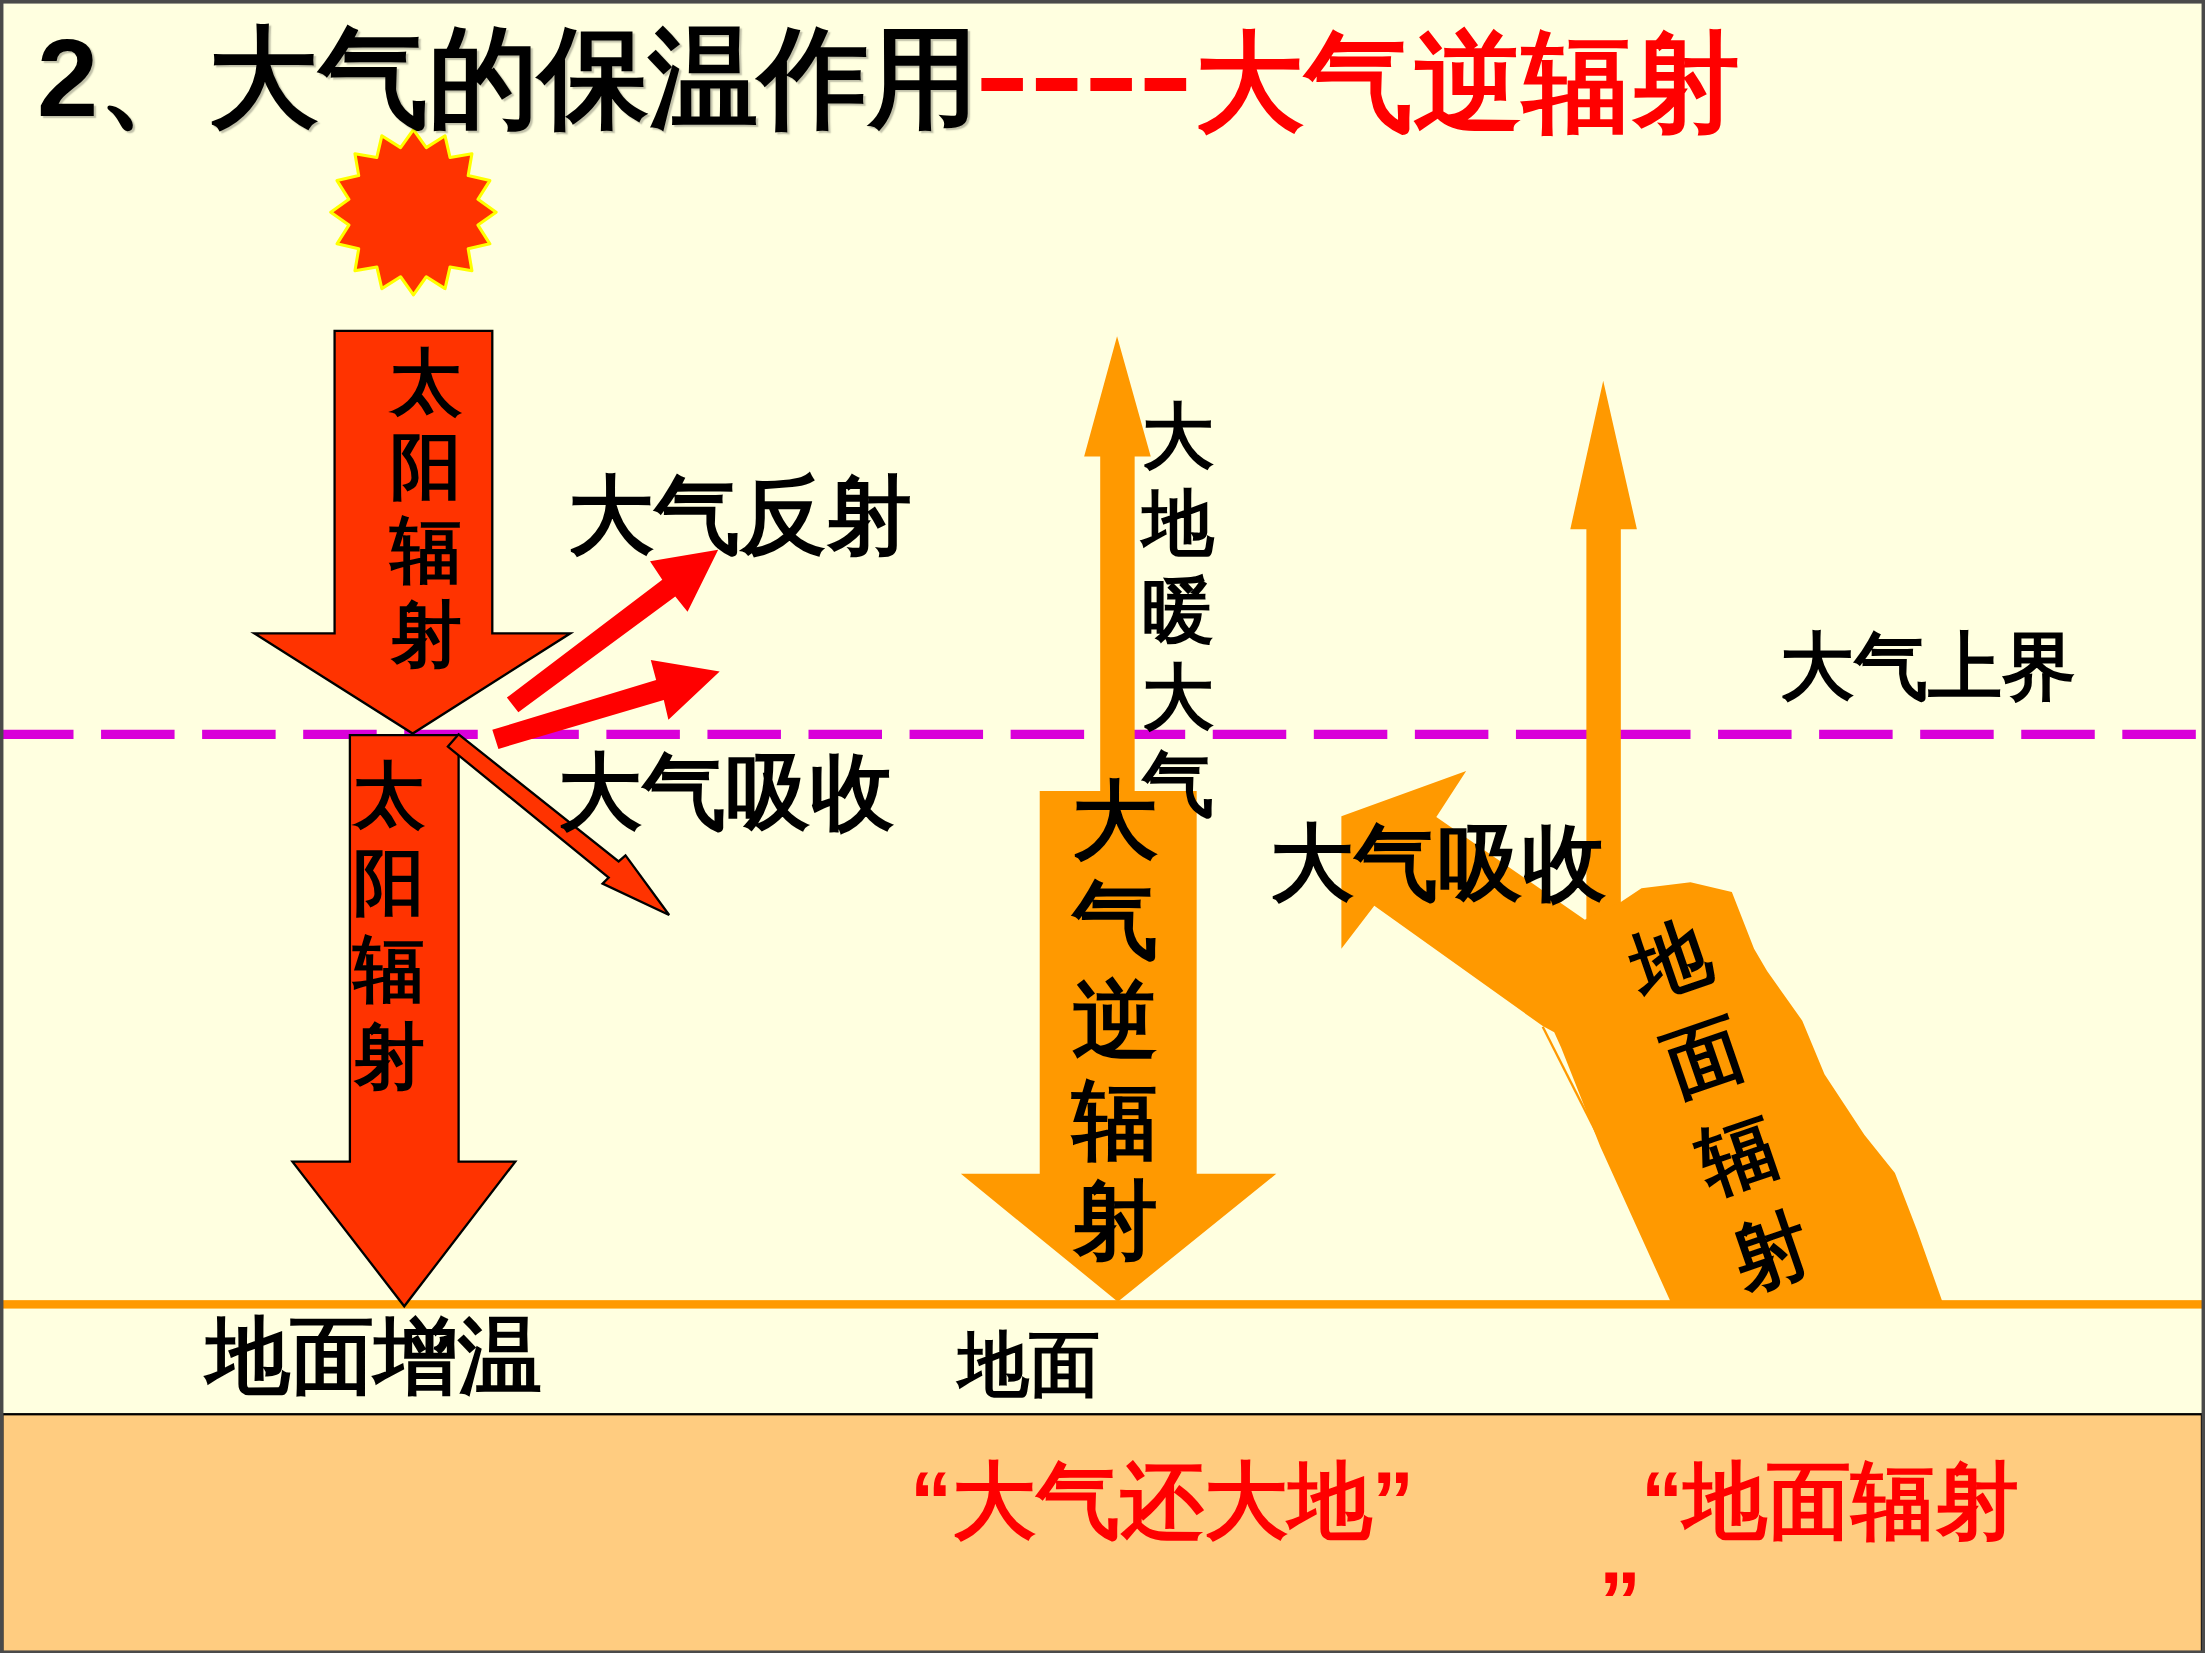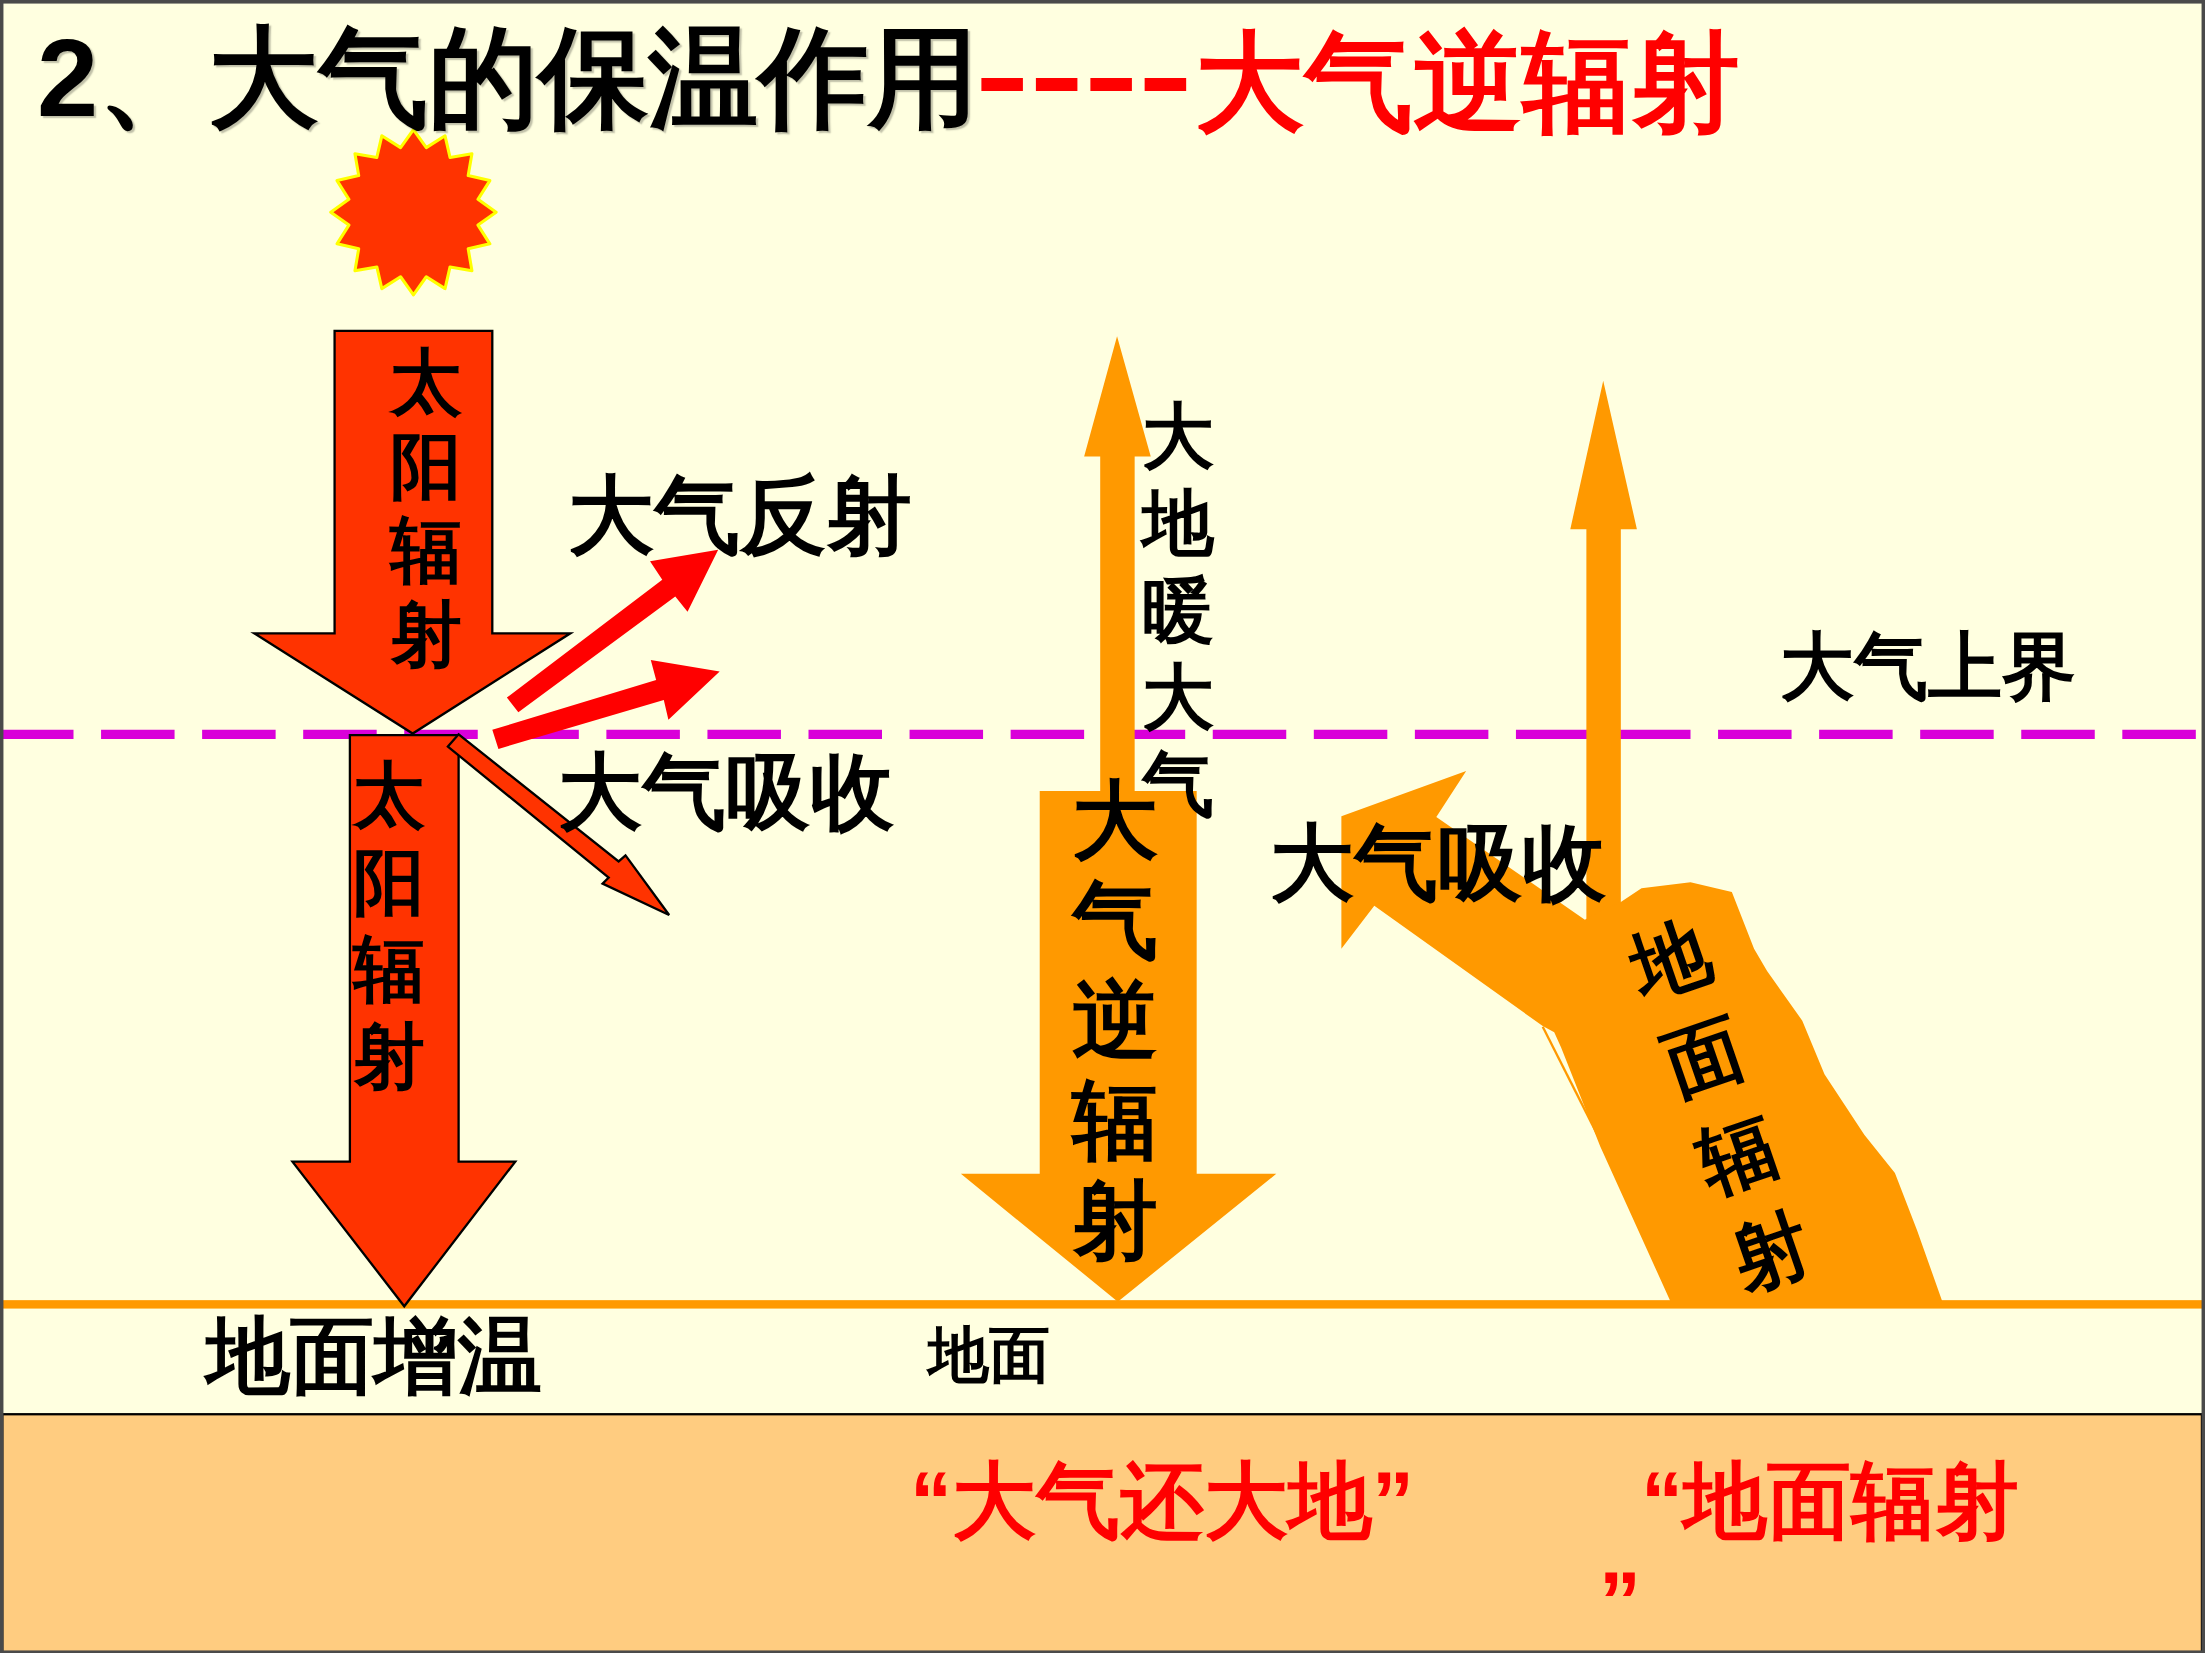--- a/index.html
+++ b/index.html
@@ -27,21 +27,21 @@
   .lbl-solar-low  { left:353px;  top:752px; width:72px;  font-size:72px;  line-height:87px; }
   .lbl-reflect    { left:568px;  top:472px; font-size:86px; }
   .lbl-scatter    { left:689px;  top:627px; font-size:84px; }
   .lbl-abs-left   { left:558px;  top:750px; font-size:84px; }
   .lbl-atm-rad    { left:1142px; top:393px; width:72px;  font-size:72px;  line-height:87px; }
   .lbl-counter    { left:1072px; top:770px; width:86px; font-size:86px; line-height:100px; }
   .lbl-abs-right  { left:1270px; top:821px; font-size:84px; }
   .lbl-ground-rad { left:1682px; top:900px; width:77px; height:410px; font-size:77px; line-height:103px;
                     transform:rotate(-19deg); transform-origin:50% 50%; }
   .lbl-warming    { left:206px;  top:1314px; font-size:84px; }
-  .lbl-ground     { left:928px; top:1329px; font-size:61px;font-family:Liberation Mono, monospace; }
+  .lbl-ground     { left:958px; top:1329px; font-size:71px; }
 
   
   .sum { font-size:84px; top:1459px; }
   .sum-1 { left:192px; }
   .sum-2 { left:868px; }
   .sum-3 { left:1599px; }
   .sum-3b { left:1599px; top:1559px; font-size:84px; }
   .q-open  { display:inline-block; width:1em; text-align:right; }
   .q-close { display:inline-block; width:1em; text-align:left; }
 </style>

